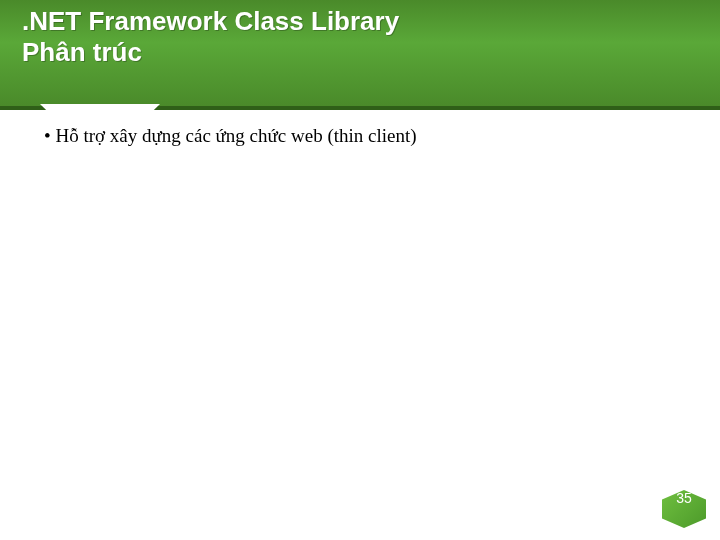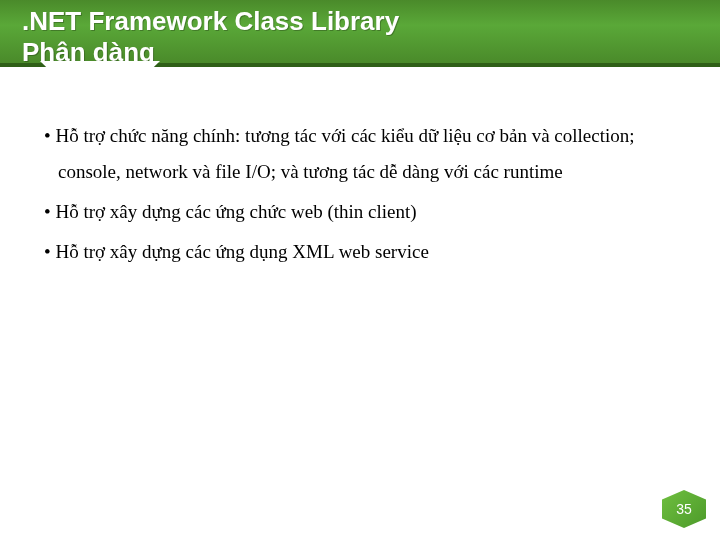--- a/index.html
+++ b/index.html
@@ -5,21 +5,21 @@
   * { box-sizing: border-box; margin: 0; padding: 0; }
   html, body { width: 720px; height: 540px; overflow: hidden; }
   body {
     font-family: "Times New Roman", Times, serif;
     background: #ffffff;
     position: relative;
   }
   .header {
     position: relative;
     width: 100%;
-    height: 67px;
+    height: 110px;
     background: linear-gradient(to bottom, #4a8a2a 0%, #5aa838 40%, #4a8a2a 100%);
     border-bottom: 4px solid #2f5f18;
   }
   .title-box {
     position: absolute;
     left: 16px;
     top: 0;
     width: 580px;
     padding: 6px 6px 8px 6px;
   }
@@ -61,39 +61,36 @@
   }
   .page-num {
     position: absolute;
     right: 14px;
     bottom: 12px;
     width: 44px;
     height: 38px;
     background: linear-gradient(135deg, #6fbf3f 0%, #4c9a2a 100%);
     clip-path: polygon(50% 0%, 100% 25%, 100% 75%, 50% 100%, 0% 75%, 0% 25%);
     display: flex;
-    align-items: center;
     justify-content: center;
     color: #ffffff;
     font-family: Arial, Helvetica, sans-serif;
     font-size: 14px;
   }
 </style>
 </head>
 <body>
 
 <div class="header">
   <div class="title-box">
     <div class="title-line">.NET Framework Class Library</div>
-    <div class="title-line">Phân dàng</div>
+    <div class="title-line">Phân trúc</div>
   </div>
   <div class="title-tab"></div>
 </div>
 
 <div class="content">
-  <p class="bullet"><span>Hỗ trợ chức năng chính: tương tác với các kiểu dữ liệu cơ bản và collection; console, network và file I/O; và tương tác dễ dàng với các runtime</span></p>
   <p class="bullet"><span>Hỗ trợ xây dựng các ứng chức web (thin client)</span></p>
-  <p class="bullet"><span>Hỗ trợ xây dựng các ứng dụng XML web service</span></p>
 </div>
 
 <div class="page-num">
   <span>35</span>
 </div>
 
 </body></html>

